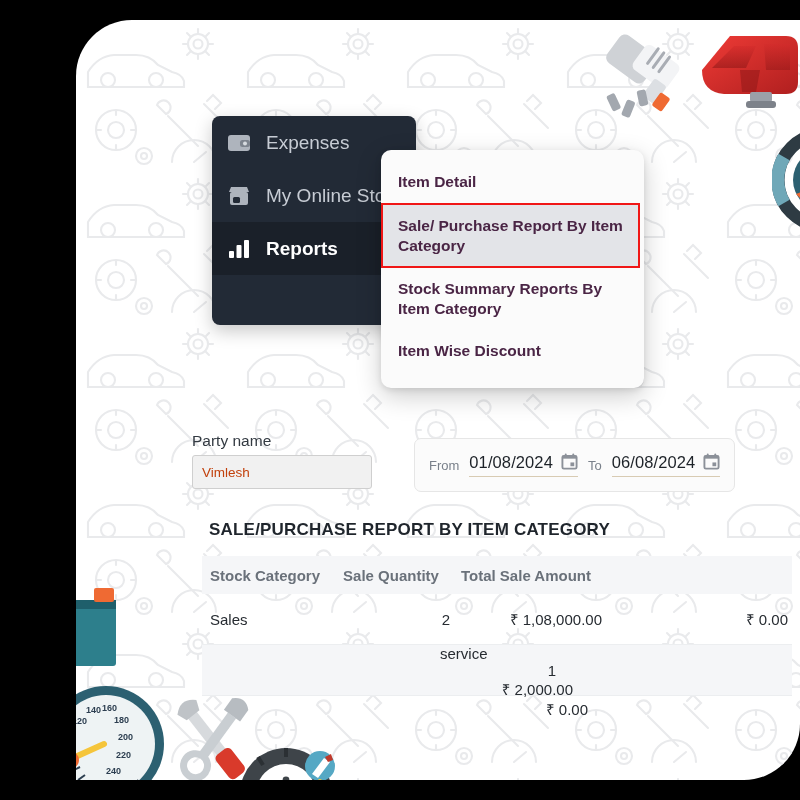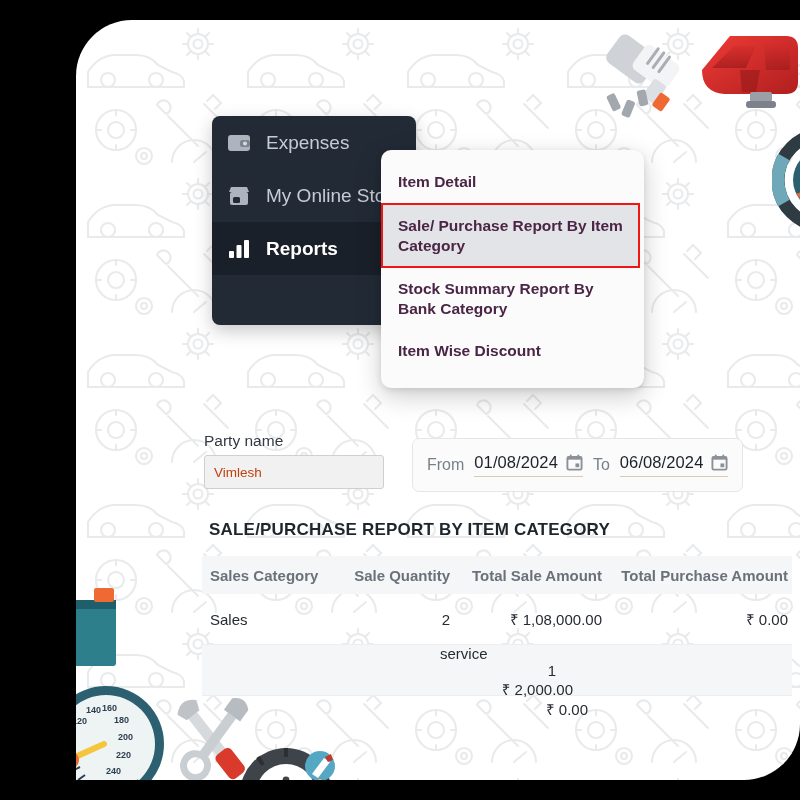--- a/index.html
+++ b/index.html
@@ -115,25 +115,25 @@
     top: -2px; bottom: -2px;
     width: 2px;
     background: #f01616;
   }
   .menu-item.selected::before { left: 0; }
   .menu-item.selected::after  { right: 0; }
 
   
   .form-row {
     position: absolute;
-    left: 128px; top: 412px;
+    left: 116px; top: 412px;
     z-index: 12;
     display: flex;
     align-items: flex-start;
-    gap: 28px;
+    gap: 42px;
   }
   .field-group { display: flex; flex-direction: column; }
   .field-label {
     font-size: 15.5px;
     color: #333a42;
     margin-bottom: 5px;
   }
   .party-input {
     width: 180px; height: 30px;
     background: #f1f1f1;
@@ -149,23 +149,23 @@
     margin-top: 6px;
     display: flex;
     align-items: center;
     gap: 10px;
     background: #fbfbfb;
     border: 1px solid #e6e6e6;
     border-radius: 7px;
     padding: 10px 14px;
     height: 54px;
   }
-  .date-word { font-size: 16px; color: #79808a; }
+  .date-word { font-size: 13px; color: #79808a; }
   .date-field {
-    display: flex; align-items: center; gap: 8px;
+    display: flex; gap: 8px;
     border-bottom: 1.5px solid #d8cbb3;
     padding-bottom: 4px;
   }
   .date-value {
     font-size: 16.5px;
     color: #1d2228;
     letter-spacing: .1px;
   }
   .cal-icon { width: 17px; height: 17px; display: block; }
 
@@ -201,21 +201,21 @@
     height: 51px;
     align-items: center;
     color: #262b31;
     border-bottom: 1px solid #eceef0;
   }
   .trow.alt { background: #f5f6f8; flex-direction: column; }
   .c0 { width: 130px; padding-left: 8px; }
   .c1 { width: 118px; text-align: right; }
   .c2 { width: 152px; text-align: right; }
   .c3 { width: 190px; text-align: right; padding-right: 4px; }
-  .thead .c1, .thead .c2, .thead .c3 { }
+  .thead .c1, .thead .c2, .thead .c3 { text-align: center; }
   .thead .c3 { text-align: right; }
 </style>
 </head>
 <body>
 
 <div id="stage">
 
   <div class="bezel"></div>
 
   <div class="canvas">
@@ -400,21 +400,21 @@
             <rect x="17" y="1" width="5" height="18" rx="1" fill="#ffffff"></rect>
           </svg>
         </span>
         <span class="nav-label">Reports</span>
       </div>
     </div>
 
     <div class="dropdown">
       <div class="menu-item">Item Detail</div>
       <div class="menu-item selected">Sale/ Purchase Report By Item Category</div>
-      <div class="menu-item">Stock Summary Report By Bank Category</div>
+      <div class="menu-item">Stock Summary Reports By Item Category</div>
       <div class="menu-item">Item Wise Discount</div>
     </div>
 
     <div class="form-row">
 
       <div class="field-group">
         <span class="field-label">Party name</span>
         <input class="party-input" type="text" value="Vimlesh" placeholder="Party name" style="">
       </div>
 
@@ -445,24 +445,23 @@
             </svg>
           </span>
         </span>
       </div>
     </div>
 
     <div class="report-title">SALE/PURCHASE REPORT BY ITEM CATEGORY</div>
 
     <div class="table">
       <div class="thead">
-        <div class="c0">Sales Category</div>
+        <div class="c0">Stock Category</div>
         <div class="c1">Sale Quantity</div>
         <div class="c2">Total Sale Amount</div>
-        <div class="c3">Total Purchase Amount</div>
       </div>
 
       <div class="trow">
         <div class="c0">Sales</div>
         <div class="c1">2</div>
         <div class="c2">₹ 1,08,000.00</div>
         <div class="c3">₹ 0.00</div>
       </div>
 
       <div class="trow alt">

